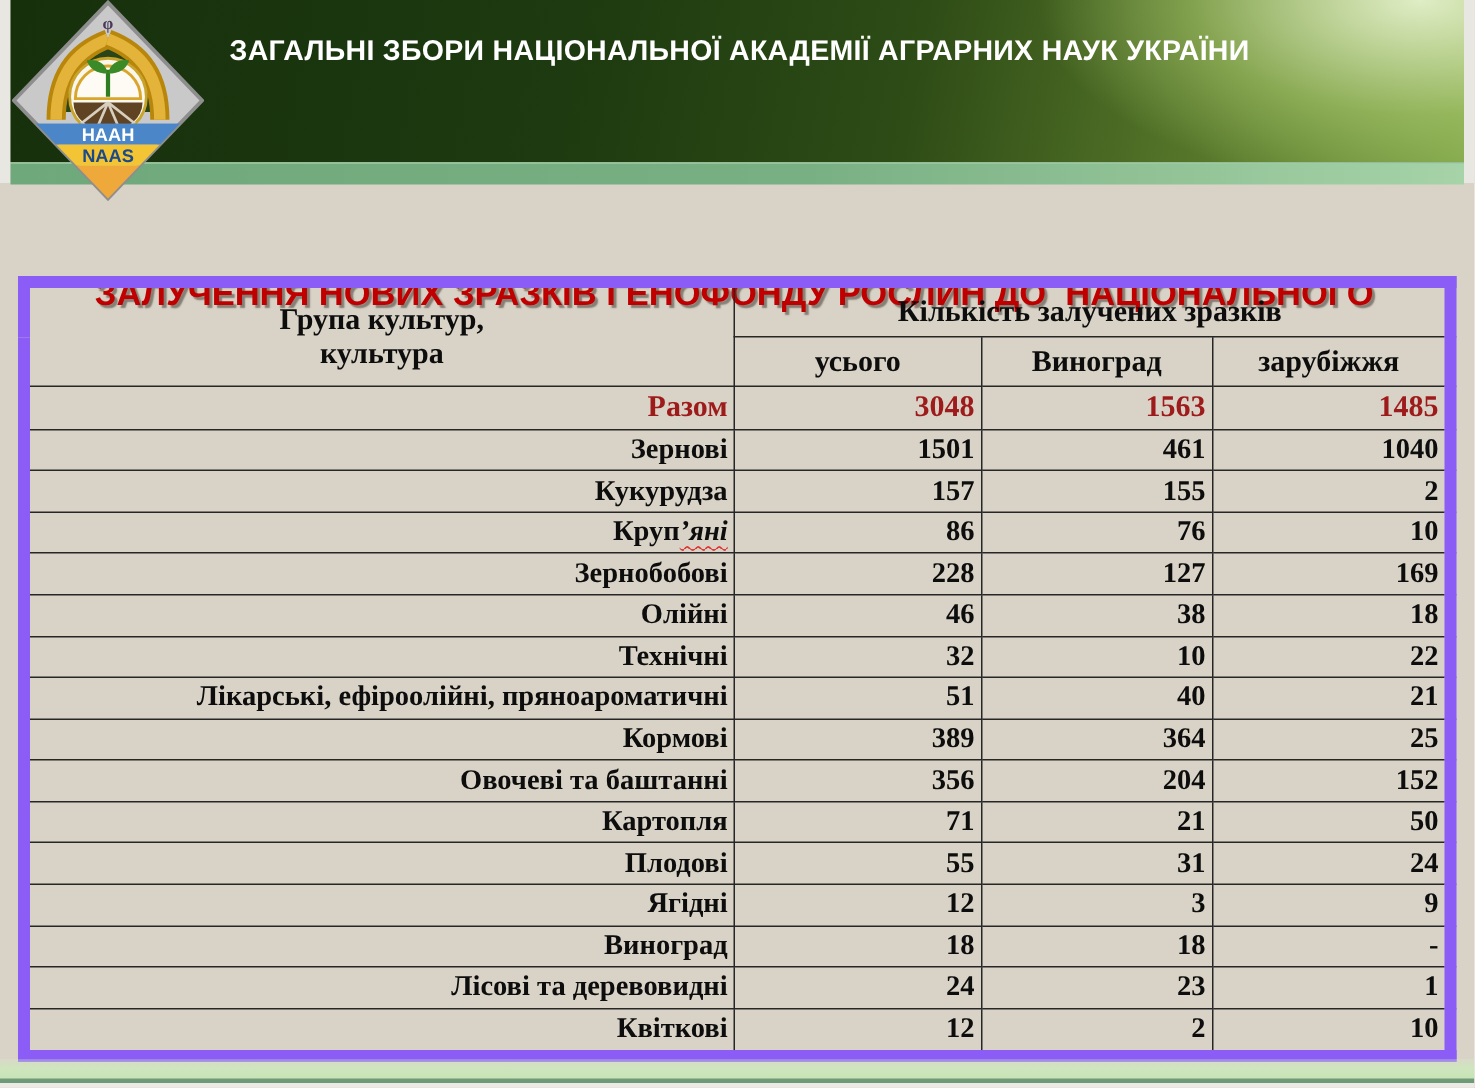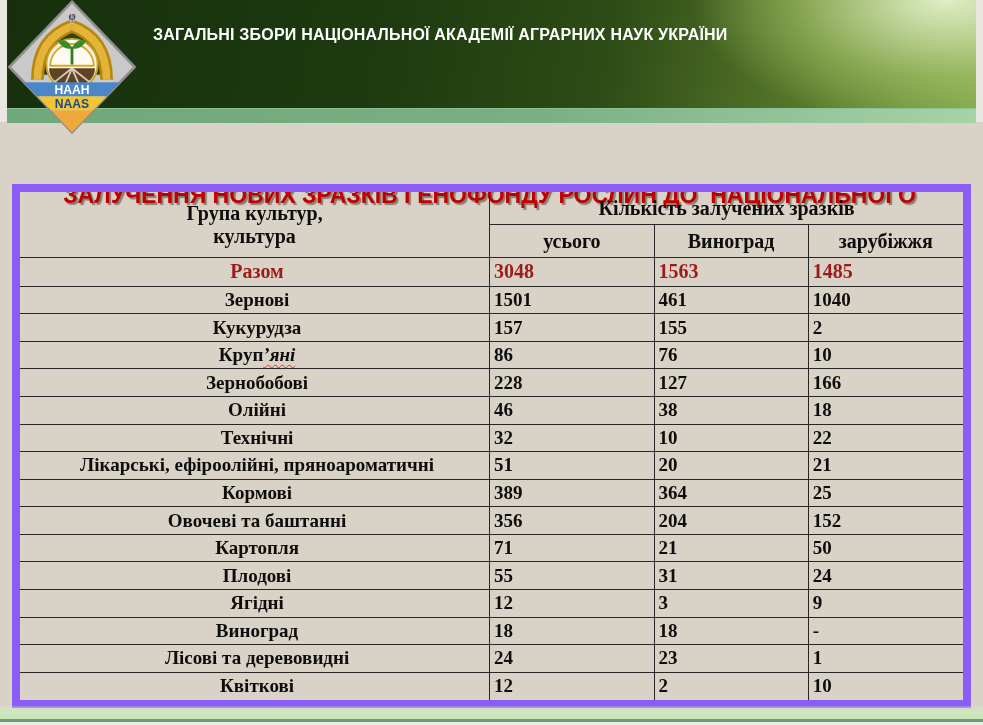--- a/index.html
+++ b/index.html
@@ -17,21 +17,21 @@
       radial-gradient(ellipse 340px 170px at 97% 0%, rgba(230,242,205,0.95) 0%, rgba(170,200,110,0.55) 45%, rgba(120,160,60,0) 75%),
       linear-gradient(100deg, #16300C 0%, #1D3A10 38%, #2E4C16 62%, #56772A 82%, #7FA548 100%);
   }
   .mid-strip {
     position:absolute; top:108px; left:7px; right:7px; height:14px; z-index:2;
     background:linear-gradient(to right, #6FA87A 0%, #79B083 55%, #A6D3A8 100%);
     border-top:1px solid #8FBF95;
   }
   .org-title {
     position:absolute; left:153px; top:24px; right:16px; z-index:3;
-    color:#FFFFFF; font-weight:bold; font-size:16px; line-height:22px; letter-spacing:0.2px;
+    color:#FFFFFF; font-weight:bold; font-size:19px; line-height:22px; letter-spacing:0.2px;
   }
   
   .logo { position:absolute; left:8px; top:0; width:128px; height:134px; z-index:6; }
   
   .slide-title {
     position:absolute; top:123px; left:0; right:4px; z-index:3;
     text-align:center; color:#C00000;
     font-weight:bold; font-size:23px; line-height:29px;
     text-shadow:2px 2px 1px rgba(105,98,88,0.75);
     white-space:pre-wrap;
@@ -40,22 +40,22 @@
   table.data-table {
     position:absolute; left:12px; top:184px; width:959px; height:524px; z-index:3;
     border-collapse:collapse; table-layout:fixed;
     font-family:"Liberation Serif", serif; font-weight:bold; color:#0D0D0D;
     background:transparent;
   }
   .data-table th, .data-table td { border:1px solid #262626; padding:0 4px; }
   .data-table { border:8px solid #8b5cf6; }
   .data-table thead th { font-size:20px; height:32px; text-align:center; font-weight:bold; }
   .data-table td { font-size:19px; }
-  td.label { text-align:center; padding-left:9px; }
-  td.num   { text-align:left;margin-top:20px; }
+  td.label { text-align:right; padding-left:9px; }
+  td.num   { text-align:right;margin-top:20px; }
   tr.total-row td { color:#9E1B1B; font-size:20px; }
   .squiggle {
     text-decoration-line:underline; text-decoration-style:wavy;
     text-decoration-color:#E03030; text-decoration-thickness:1px;
     text-underline-offset:3px;
     font-style:italic;
   }
   
   .bottom-fade {
     position:absolute; left:0; right:0; top:706px; height:13px; z-index:8;
@@ -159,38 +159,38 @@
         <tr>
       <td class="label">Круп<span class="squiggle">’яні</span></td>
       <td class="num">86</td>
       <td class="num">76</td>
       <td class="num">10</td>
     </tr>
         <tr>
       <td class="label">Зернобобові</td>
       <td class="num">228</td>
       <td class="num">127</td>
-      <td class="num">166</td>
+      <td class="num">169</td>
     </tr>
         <tr>
       <td class="label">Олійні</td>
       <td class="num">46</td>
       <td class="num">38</td>
       <td class="num">18</td>
     </tr>
         <tr>
       <td class="label">Технічні</td>
       <td class="num">32</td>
       <td class="num">10</td>
       <td class="num">22</td>
     </tr>
         <tr>
       <td class="label">Лікарські, ефіроолійні, пряноароматичні</td>
       <td class="num">51</td>
-      <td class="num">20</td>
+      <td class="num">40</td>
       <td class="num">21</td>
     </tr>
         <tr>
       <td class="label">Кормові</td>
       <td class="num">389</td>
       <td class="num">364</td>
       <td class="num">25</td>
     </tr>
         <tr>
       <td class="label">Овочеві та баштанні</td>

